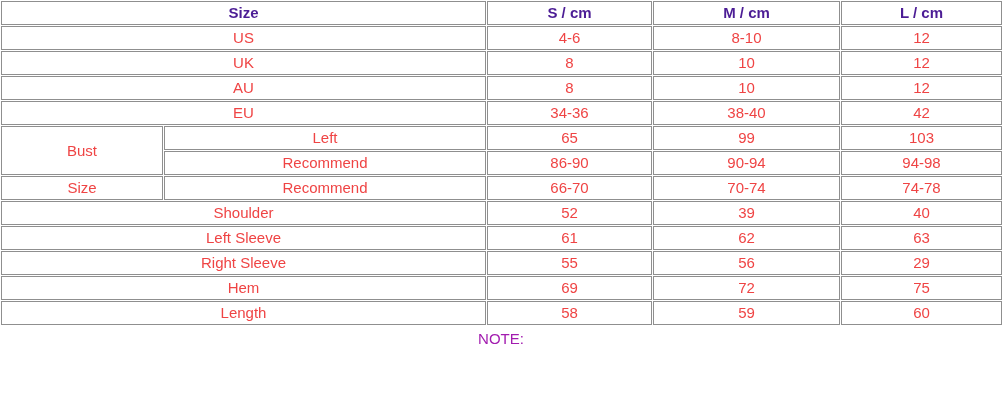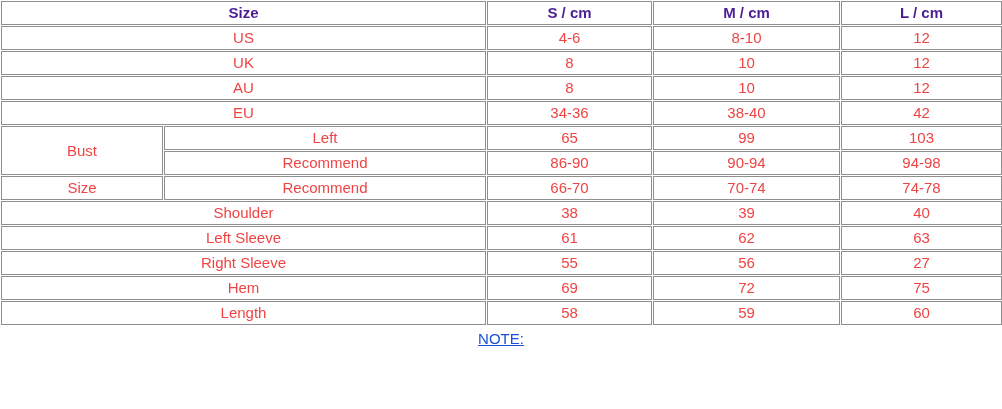--- a/index.html
+++ b/index.html
@@ -43,22 +43,21 @@
     color: #4c1d95;
   }
   .note {
     margin-top: 3px;
     text-align: center;
     font-size: 15px;
     line-height: 19px;
     color: #3d3d3d;
   }
   .note-title {
-    color: #1d4ed8;
-    text-decoration: underline;
+    color: #a21caf;
   }
 </style>
 </head>
 <body>
 
 <div class="page">
 
   <table class="size-chart">
     <colgroup>
       <col style="width:162px">
@@ -121,37 +120,37 @@
       <tr>
         <td>Size</td>
         <td>Recommend</td>
         <td>66-70</td>
         <td>70-74</td>
         <td>74-78</td>
       </tr>
 
       <tr>
         <td colspan="2">Shoulder</td>
-        <td>38</td>
+        <td>52</td>
         <td>39</td>
         <td>40</td>
       </tr>
 
       <tr>
         <td colspan="2">Left Sleeve</td>
         <td>61</td>
         <td>62</td>
         <td>63</td>
       </tr>
 
       <tr>
         <td colspan="2">Right Sleeve</td>
         <td>55</td>
         <td>56</td>
-        <td>27</td>
+        <td>29</td>
       </tr>
 
       <tr>
         <td colspan="2">Hem</td>
         <td>69</td>
         <td>72</td>
         <td>75</td>
       </tr>
 
       <tr>

